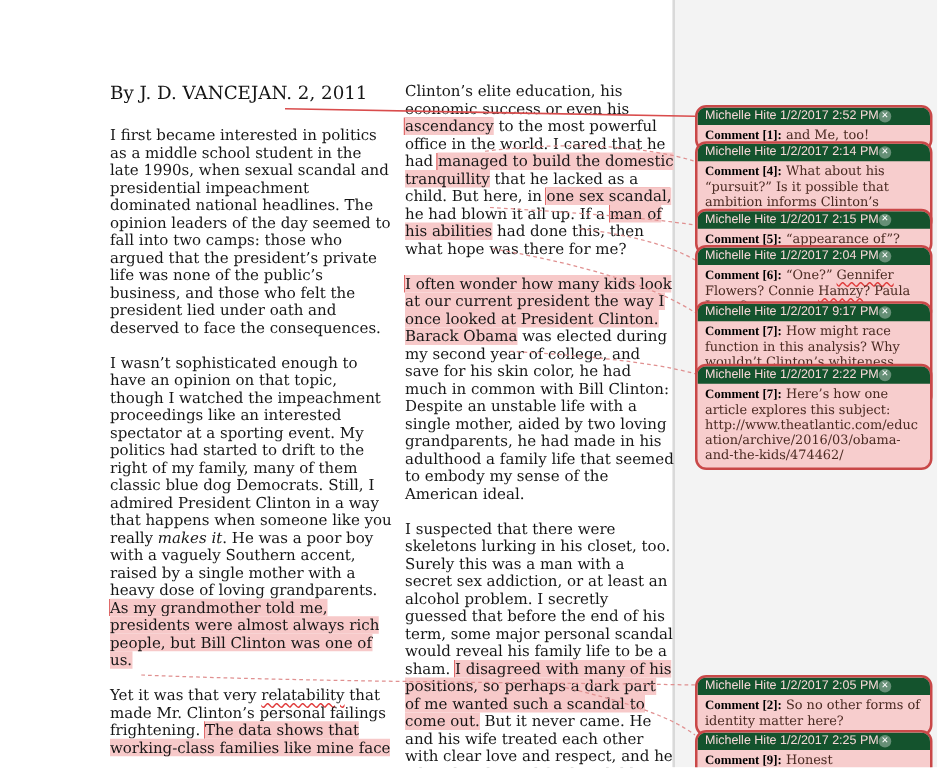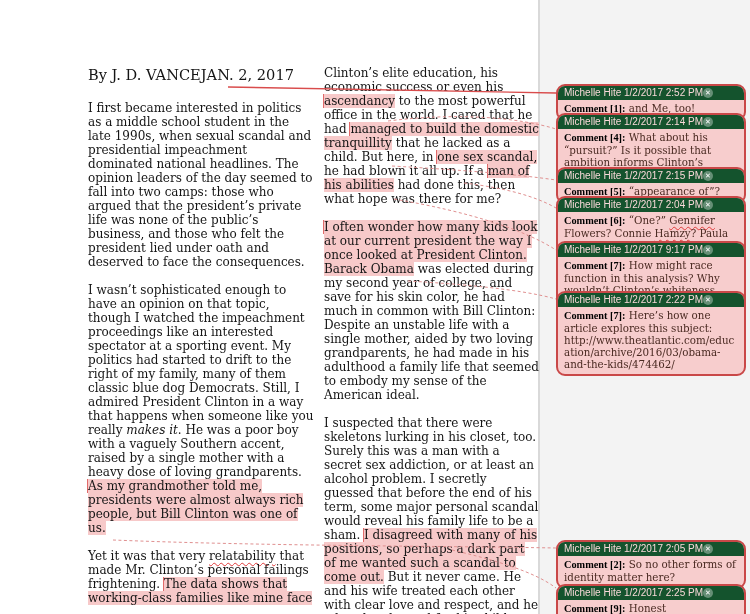--- a/index.html
+++ b/index.html
@@ -45,21 +45,21 @@
   .c-text{font-family:"DejaVu Serif",serif;margin-top:23px;}
 </style>
 </head>
 <body>
 
 <div class="page">
 
   <div class="panel"></div>
 
   <div class="col col-left">
-    <div class="byline"><span>By J. D. VANCE</span><span>JAN. 2, 2017</span></div>
+    <div class="byline"><span>By J. D. VANCE</span><span>JAN. 2, 2011</span></div>
     <p><span>I first became interested in politics as a middle school student in the late 1990s, when sexual scandal and presidential impeachment dominated national headlines. The opinion leaders of the day seemed to fall into two camps: those who argued that the president’s private life was none of the public’s business, and those who felt the president lied under oath and deserved to face the consequences.</span></p>
     <p><span>I wasn’t sophisticated enough to have an opinion on that topic, though I watched the impeachment proceedings like an interested spectator at a sporting event. My politics had started to drift to the right of my family, many of them classic blue dog Democrats. Still, I admired President Clinton in a way that happens when someone like you really </span><span class="ital">makes it</span><span>. He was a poor boy with a vaguely Southern accent, raised by a single mother with a heavy dose of loving grandparents. </span><span class="hl anchor">As my grandmother told me, presidents were almost always rich people, but Bill Clinton was one of us.</span></p>
     <p><span>Yet it was that very </span><span class="sq-red">relatability</span><span> that made Mr. Clinton’s personal failings frightening. </span><span class="hl anchor">The data shows that working-class families like mine face</span></p>
   </div>
 
   <div class="col col-mid">
     <p><span>Clinton’s elite education, his economic success or even his </span><span class="hl anchor">ascendancy</span><span> to the most powerful office in the world. I cared that he had </span><span class="hl anchor">managed to build the domestic tranquillity</span><span> that he lacked as a child. But here, in </span><span class="hl anchor">one sex scandal,</span><span> he had blown it all up. If a </span><span class="hl anchor">man of his abilities</span><span> had done this, then what hope was there for me?</span></p>
     <p><span class="hl anchor">I often wonder how many kids look at our current president the way I once looked at President Clinton. Barack Obama</span><span> was elected during my second year of college, and save for his skin color, he had much in common with Bill Clinton: Despite an unstable life with a single mother, aided by two loving grandparents, he had made in his adulthood a family life that seemed to embody my sense of the American ideal.</span></p>
     <p><span>I suspected that there were skeletons lurking in his closet, too. Surely this was a man with a secret sex addiction, or at least an alcohol problem. I secretly guessed that before the end of his term, some major personal scandal would reveal his family life to be a sham. </span><span class="hl anchor">I disagreed with many of his positions, so perhaps a dark part of me wanted such a scandal to come out.</span><span> But it never came. He and his wife treated each other with clear love and respect, and he adored and cared for his children. Whatever scars his</span></p>
   </div>

